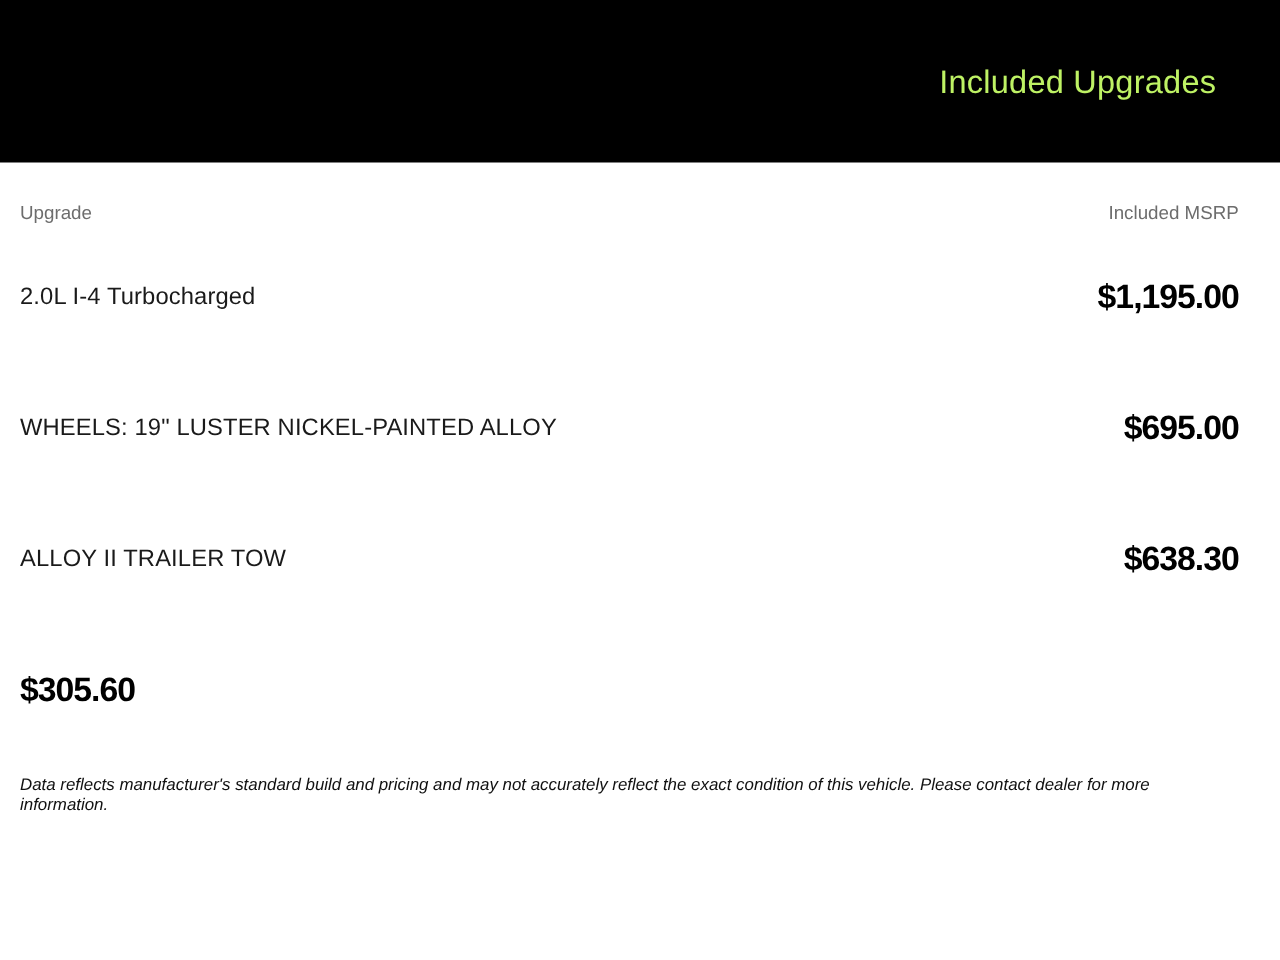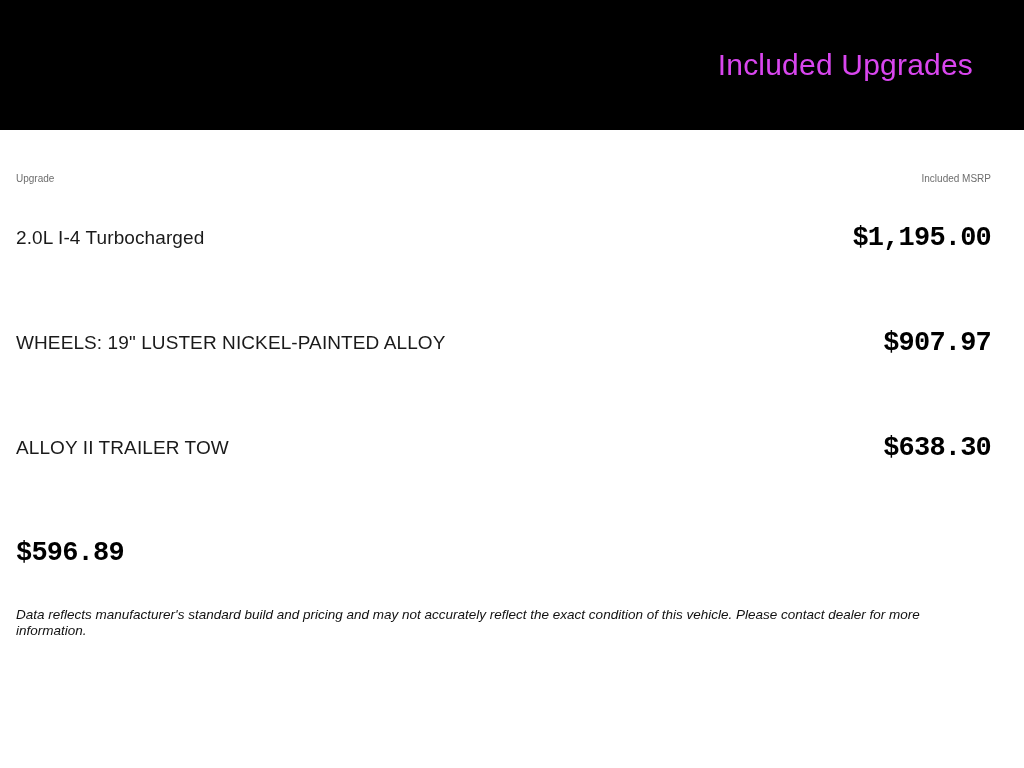--- a/index.html
+++ b/index.html
@@ -15,63 +15,62 @@
 
   .hero {
     height: 130px;
     background: #000000;
     display: flex;
     align-items: center;
     justify-content: flex-end;
     padding-right: 51px;
   }
   .hero-title {
-    color: #d946ef;
-    font-size: 30px;
+    color: #bef264;
+    font-size: 26px;
     font-weight: 400;
     letter-spacing: 0.2px;
   }
 
   .content {
     padding: 0 33px 0 16px;
   }
 
   .col-headers {
     display: flex;
     justify-content: space-between;
     align-items: flex-start;
-    padding-top: 44px;
+    padding-top: 33px;
     height: 55px;
     color: #6d6d6d;
-    font-size: 10px;
+    font-size: 15px;
     line-height: 1;
   }
 
   .upgrade-row {
     height: 105px;
     display: flex;
     justify-content: space-between;
     align-items: center;
   }
   .upgrade-name {
     font-size: 19px;
     color: #1a1a1a;
     letter-spacing: 0.1px;
   }
   .upgrade-price {
     font-size: 27px;
     font-weight: 700;
     color: #000000;
     letter-spacing: -0.8px;
     white-space: nowrap;
-    font-family: Liberation Mono, monospace;
   }
 
   .disclaimer {
-    margin-top: 2px;
+    margin-top: 15px;
     font-size: 13.5px;
     font-style: italic;
     color: #111111;
     line-height: 1.15;
   }
 </style>
 </head>
 <body>
 
 <div class="app">
@@ -88,28 +87,28 @@
     </div>
 
     <div class="upgrade-row">
       <div class="upgrade-name">2.0L I-4 Turbocharged</div>
       <div class="upgrade-price">$1,195.00</div>
     </div>
 
 
     <div class="upgrade-row">
       <div class="upgrade-name">WHEELS: 19" LUSTER NICKEL-PAINTED ALLOY</div>
-      <div class="upgrade-price">$907.97</div>
+      <div class="upgrade-price">$695.00</div>
     </div>
 
     <div class="upgrade-row">
       <div class="upgrade-name">ALLOY II TRAILER TOW</div>
       <div class="upgrade-price">$638.30</div>
     </div>
 
     <div class="upgrade-row">
-      <div class="upgrade-price">$596.89</div>
+      <div class="upgrade-price">$305.60</div>
     </div>
 
     <div class="disclaimer">Data reflects manufacturer's standard build and pricing and may not accurately reflect the exact condition of this vehicle. Please contact dealer for more information.</div>
 
   </div>
 </div>
 
 </body></html>

